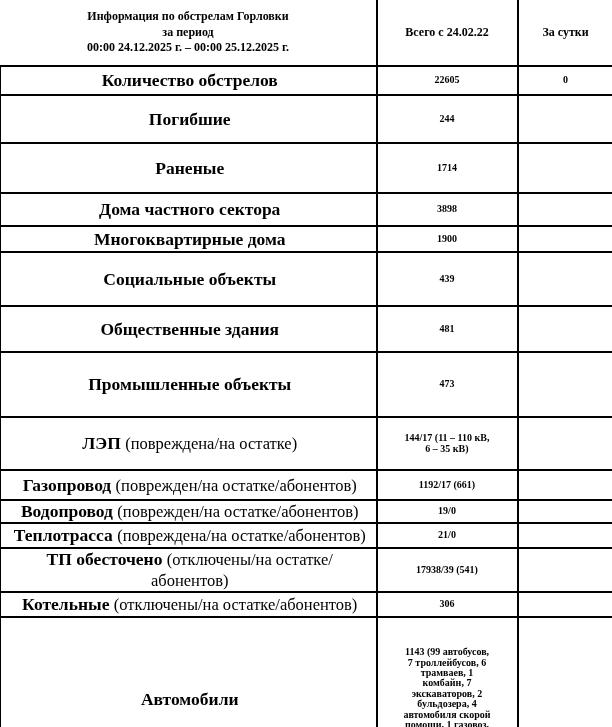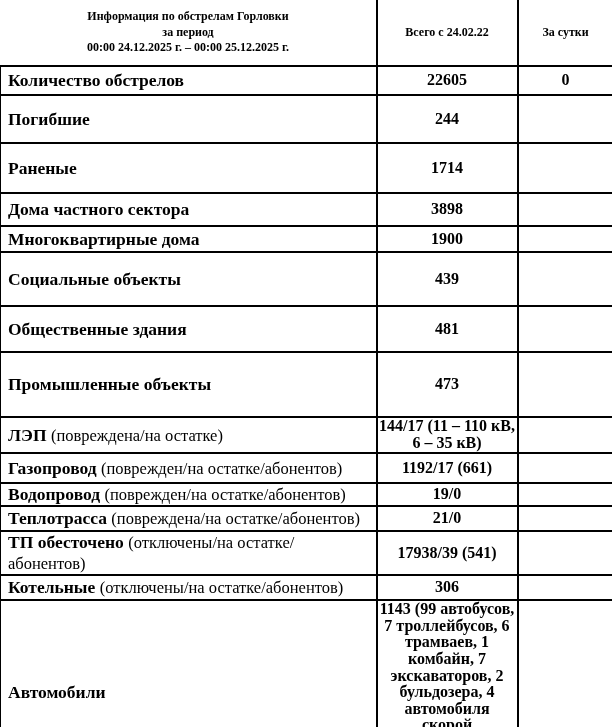--- a/index.html
+++ b/index.html
@@ -37,46 +37,46 @@
   thead tr { height: 66px; }
   thead th {
     font-weight: bold;
     font-size: 12px;
     text-align: center;
     line-height: 1.32;
   }
   .hdr-title { white-space: pre-line; padding: 0 14px; }
 
   td.cell-label {
-    text-align: left;
+    text-align: center;
     padding-left: 7px;
     padding-right: 4px;
     font-size: 17.5px;
   }
   .lbl  { font-weight: bold; }
   .note { font-weight: normal; font-size: 16.5px; }
 
   td.cell-total, td.cell-daily {
     text-align: center;
     font-weight: bold;
-    font-size: 16px;
+    font-size: 10px;
     line-height: 1.04;
     white-space: pre-line;
   }
 
   
   tbody tr:nth-child(1)  { height: 29px;  }
   tbody tr:nth-child(2)  { height: 48px;  }
   tbody tr:nth-child(3)  { height: 50px;  }
   tbody tr:nth-child(4)  { height: 33px;  }
   tbody tr:nth-child(5)  { height: 26px;  }
   tbody tr:nth-child(6)  { height: 54px;  }
   tbody tr:nth-child(7)  { height: 46px; border-radius: 20px;  }
   tbody tr:nth-child(8)  { height: 65px;  }
-  tbody tr:nth-child(9)  { height: 36px;  }
+  tbody tr:nth-child(9)  { height: 53px;  }
   tbody tr:nth-child(10) { height: 30px;  }
   tbody tr:nth-child(11) { height: 16px; font-family: Liberation Serif, serif;  }
   tbody tr:nth-child(12) { height: 25px;  }
   tbody tr:nth-child(13) { height: 26px;  }
   tbody tr:nth-child(14) { height: 25px;  }
   tbody tr:nth-child(15) { height: 165px; }
 </style>
 </head>
 <body>
 

